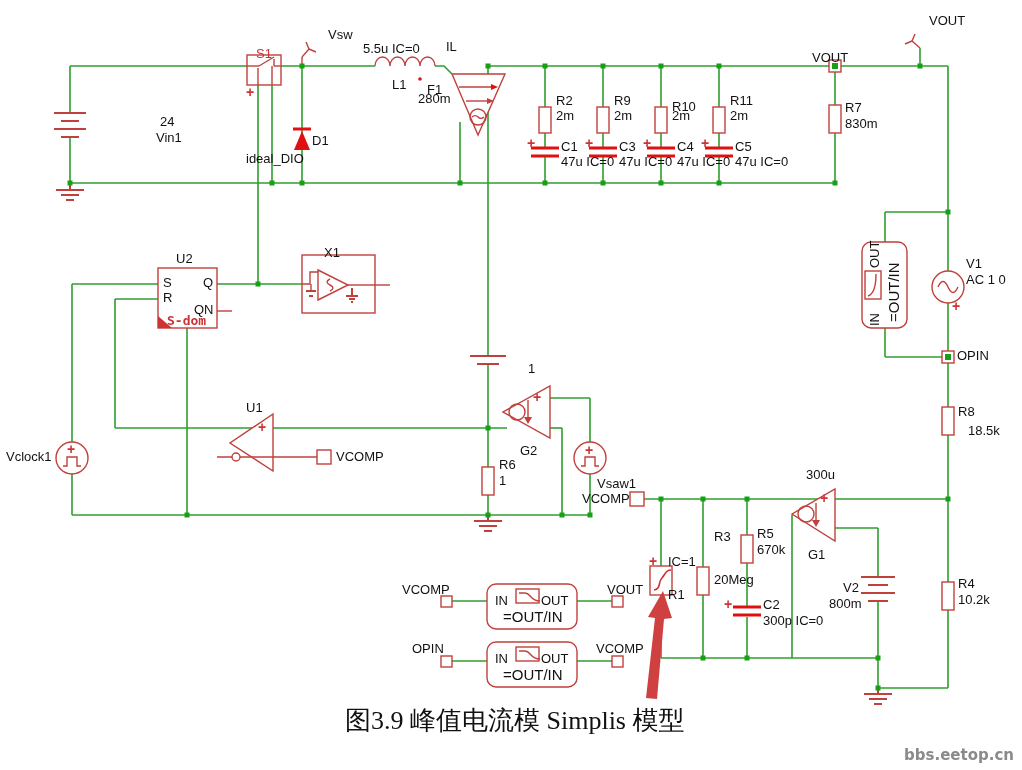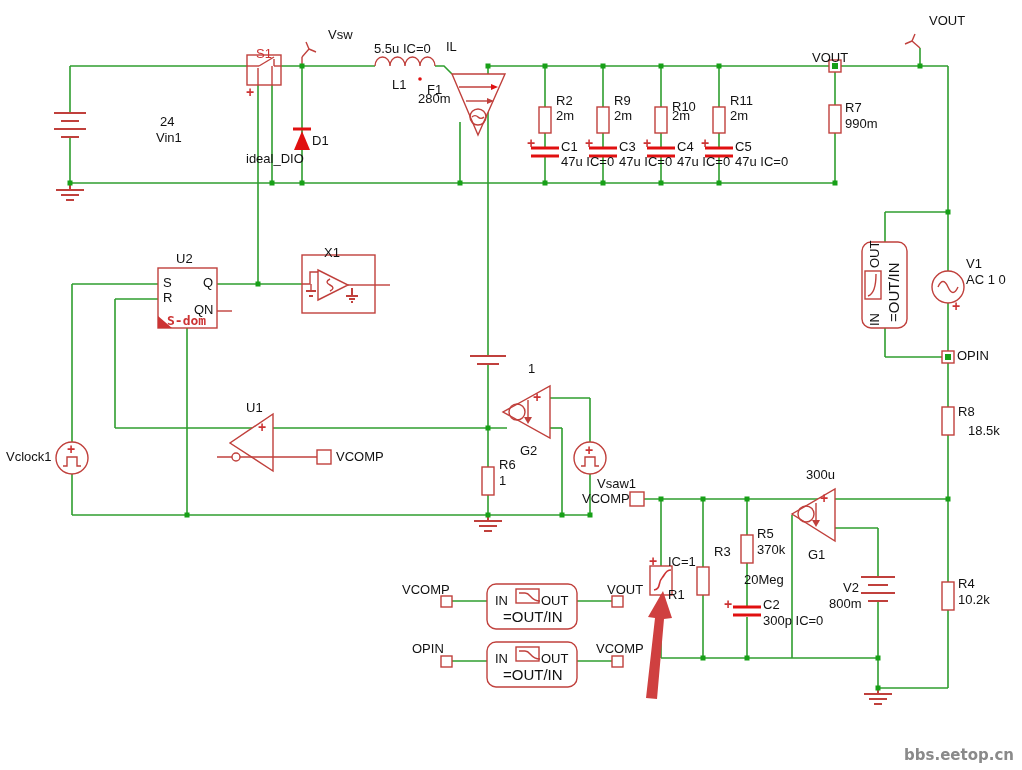--- a/index.html
+++ b/index.html
@@ -351,21 +351,21 @@
   </g>
 </svg>
 
 <span class="lbl" style="left:328px;top:28px">Vsw</span>
 <span class="lbl red" style="left:256px;top:47px">S1</span>
 <span class="lbl red plus" style="left:246px;top:85px">+</span>
 <span class="lbl" style="left:160px;top:115px">24</span>
 <span class="lbl" style="left:156px;top:131px">Vin1</span>
 <span class="lbl" style="left:312px;top:134px">D1</span>
 <span class="lbl" style="left:246px;top:152px">ideal_DIO</span>
-<span class="lbl" style="left:374px;top:42px">5.5u IC=0</span>
+<span class="lbl" style="left:363px;top:42px">5.5u IC=0</span>
 <span class="lbl" style="left:446px;top:40px">IL</span>
 <span class="lbl" style="left:392px;top:78px">L1</span>
 <span class="lbl" style="left:427px;top:83px">F1</span>
 <span class="lbl" style="left:418px;top:92px">280m</span>
 <span class="lbl" style="left:556px;top:94px">R2</span>
 <span class="lbl" style="left:556px;top:109px">2m</span>
 <span class="lbl" style="left:614px;top:94px">R9</span>
 <span class="lbl" style="left:614px;top:109px">2m</span>
 <span class="lbl" style="left:672px;top:100px">R10</span>
 <span class="lbl" style="left:672px;top:109px">2m</span>
@@ -377,21 +377,21 @@
 <span class="lbl red plus" style="left:585px;top:136px">+</span>
 <span class="lbl" style="left:619px;top:140px">C3</span>
 <span class="lbl" style="left:619px;top:155px">47u IC=0</span>
 <span class="lbl red plus" style="left:643px;top:136px">+</span>
 <span class="lbl" style="left:677px;top:140px">C4</span>
 <span class="lbl" style="left:677px;top:155px">47u IC=0</span>
 <span class="lbl red plus" style="left:701px;top:136px">+</span>
 <span class="lbl" style="left:735px;top:140px">C5</span>
 <span class="lbl" style="left:735px;top:155px">47u IC=0</span>
 <span class="lbl" style="left:845px;top:101px">R7</span>
-<span class="lbl" style="left:845px;top:117px">990m</span>
+<span class="lbl" style="left:845px;top:117px">830m</span>
 <span class="lbl" style="left:812px;top:51px">VOUT</span>
 <span class="lbl" style="left:929px;top:14px">VOUT</span>
 <span class="lbl" style="left:966px;top:257px">V1</span>
 <span class="lbl" style="left:966px;top:273px">AC 1 0</span>
 <span class="lbl red plus" style="left:952px;top:299px">+</span>
 <span class="lbl" style="left:957px;top:349px">OPIN</span>
 <span class="lbl" style="left:958px;top:405px">R8</span>
 <span class="lbl" style="left:968px;top:424px">18.5k</span>
 <span class="lbl" style="left:176px;top:252px">U2</span>
 <span class="lbl" style="left:163px;top:276px">S</span>
@@ -409,24 +409,24 @@
 <span class="lbl red plus" style="left:533px;top:390px">+</span>
 <span class="lbl" style="left:520px;top:444px">G2</span>
 <span class="lbl" style="left:499px;top:458px">R6</span>
 <span class="lbl" style="left:499px;top:474px">1</span>
 <span class="lbl red plus" style="left:585px;top:443px">+</span>
 <span class="lbl" style="left:597px;top:477px">Vsaw1</span>
 <span class="lbl" style="left:582px;top:492px">VCOMP</span>
 <span class="lbl red plus" style="left:649px;top:554px">+</span>
 <span class="lbl" style="left:668px;top:555px">IC=1</span>
 <span class="lbl" style="left:668px;top:588px">R1</span>
-<span class="lbl" style="left:714px;top:545px">R3</span>
-<span class="lbl" style="left:744px;top:573px">20Meg</span>
+<span class="lbl" style="left:714px;top:530px">R3</span>
+<span class="lbl" style="left:714px;top:573px">20Meg</span>
 <span class="lbl" style="left:757px;top:527px">R5</span>
-<span class="lbl" style="left:757px;top:543px">370k</span>
+<span class="lbl" style="left:757px;top:543px">670k</span>
 <span class="lbl red plus" style="left:724px;top:597px">+</span>
 <span class="lbl" style="left:763px;top:598px">C2</span>
 <span class="lbl" style="left:763px;top:614px">300p IC=0</span>
 <span class="lbl" style="left:806px;top:468px">300u</span>
 <span class="lbl red plus" style="left:820px;top:491px">+</span>
 <span class="lbl" style="left:808px;top:548px">G1</span>
 <span class="lbl" style="left:843px;top:581px">V2</span>
 <span class="lbl" style="left:829px;top:597px">800m</span>
 <span class="lbl" style="left:958px;top:577px">R4</span>
 <span class="lbl" style="left:958px;top:593px">10.2k</span>
@@ -440,15 +440,16 @@
 <span class="lbl" style="left:541px;top:594px">OUT</span>
 <span class="lbl formula" style="left:503px;top:609px">=OUT/IN</span>
 <span class="lbl" style="left:607px;top:583px">VOUT</span>
 
 <span class="lbl" style="left:412px;top:642px">OPIN</span>
 <span class="lbl" style="left:495px;top:652px">IN</span>
 <span class="lbl" style="left:541px;top:652px">OUT</span>
 <span class="lbl formula" style="left:503px;top:667px">=OUT/IN</span>
 <span class="lbl" style="left:596px;top:642px">VCOMP</span>
 
+<div class="caption" style="left:345px;top:703px">图3.9 峰值电流模 Simplis 模型</div>
 <div class="watermark" style="right:8px;top:746px">bbs.eetop.cn</div>
 
 </div>
 
 </body></html>

